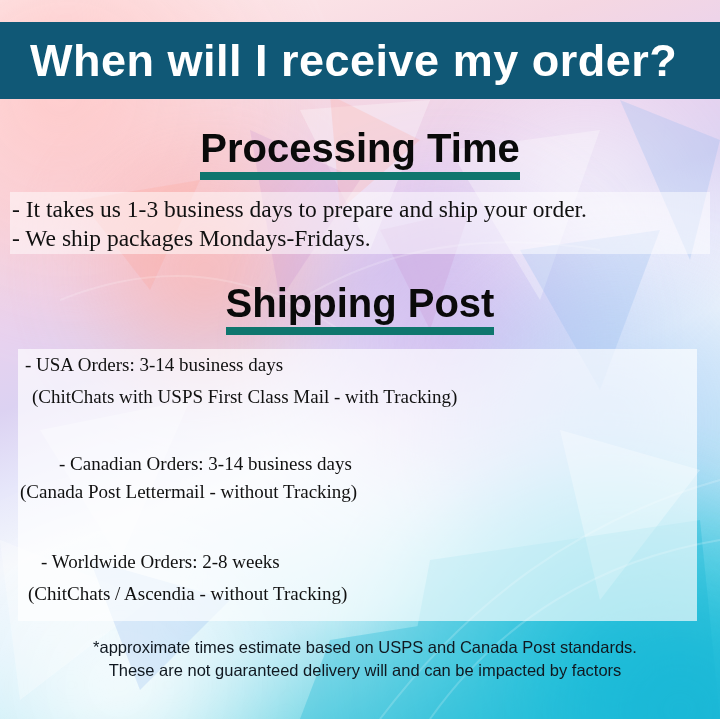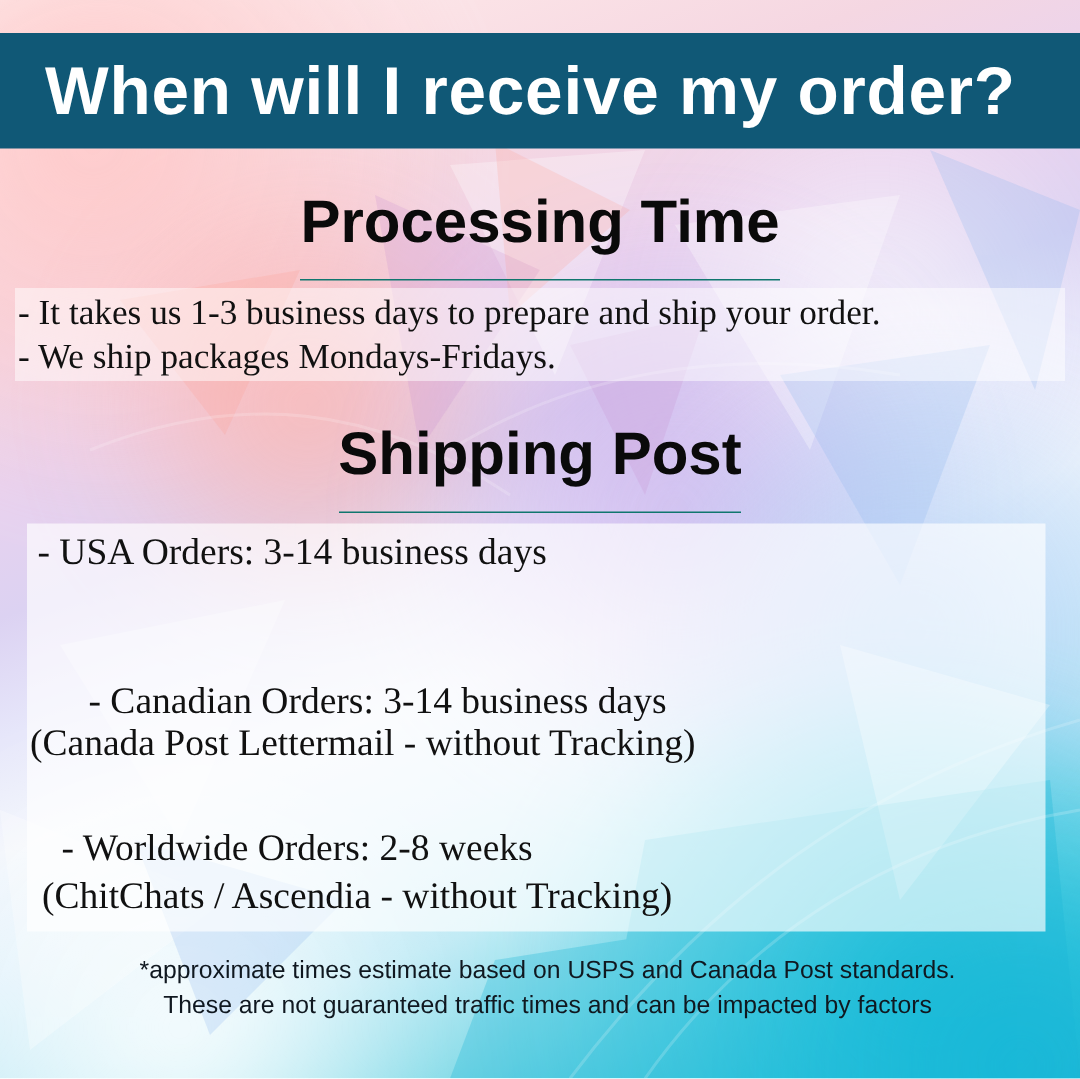--- a/index.html
+++ b/index.html
@@ -132,22 +132,22 @@
     position: absolute;
     width: 100%;
     text-align: center;
     color: #0a0a0a;
     font-family: "Liberation Sans", sans-serif;
     font-weight: 700;
     font-size: 40px;
     line-height: 1;
   }
   .heading span {
-    border-bottom: 1px solid #0f766e;
-    padding-bottom: 16px;
+    border-bottom: 8px solid #0f766e;
+    padding-bottom: 2px;
   }
   #heading-processing { top: 128px; }
   #heading-shipping  { top: 283px; }
 
   
   .panel {
     position: absolute;
     background: rgba(255,255,255,0.62);
     z-index: 3;
   }
@@ -169,21 +169,21 @@
     font-family: Liberation Serif, serif;
     font-size: 24px;
     font-weight: 400;
     line-height: 1.25;
     white-space: nowrap;
   }
   .proc-line { font-size: 23.5px; }
   #proc-1 { left: 12px; top: 195px; }
   #proc-2 { left: 12px; top: 224px; }
 
-  .ship-line { font-size: 25px; }
+  .ship-line { font-size: 19px; }
   #usa-1  { left: 25px;  top: 353px; }
   #usa-2  { left: 32px;  top: 385px; }
   #can-1  { left: 25px;  top: 452px; margin-left: 34px; }
   #can-2  { left: 20px;  top: 480px; }
   #wor-1  { left: 25px;  top: 550px; margin-left: 16px; }
   #wor-2  { left: 28px;  top: 582px; }
 
   
   .footnote {
     position: absolute;
@@ -264,26 +264,27 @@
     </div>
 
     <div class="body-line proc-line" id="proc-1">- It takes us 1-3 business days to prepare and ship your order.</div>
     <div class="body-line proc-line" id="proc-2">- We ship packages Mondays-Fridays.</div>
 
     <div class="heading" id="heading-shipping">
       <span>Shipping Post</span>
     </div>
 
     <div class="body-line ship-line" id="usa-1">- USA Orders: 3-14 business days</div>
+    <div class="body-line ship-line" id="usa-2">(ChitChats with USPS First Class Mail - with Tracking)</div>
 
     <div class="body-line ship-line" id="can-1">- Canadian Orders: 3-14 business days</div>
     <div class="body-line ship-line" id="can-2">(Canada Post Lettermail - without Tracking)</div>
 
     <div class="body-line ship-line" id="wor-1">- Worldwide Orders: 2-8 weeks</div>
     <div class="body-line ship-line" id="wor-2">(ChitChats / Ascendia - without Tracking)</div>
 
     <div class="footnote">
       <div>*approximate times estimate based on USPS and Canada Post standards.</div>
-      <div>These are not guaranteed traffic times and can be impacted by factors</div>
+      <div>These are not guaranteed delivery will and can be impacted by factors</div>
     </div>
 
   </div>
 </div>
 
 </body></html>

